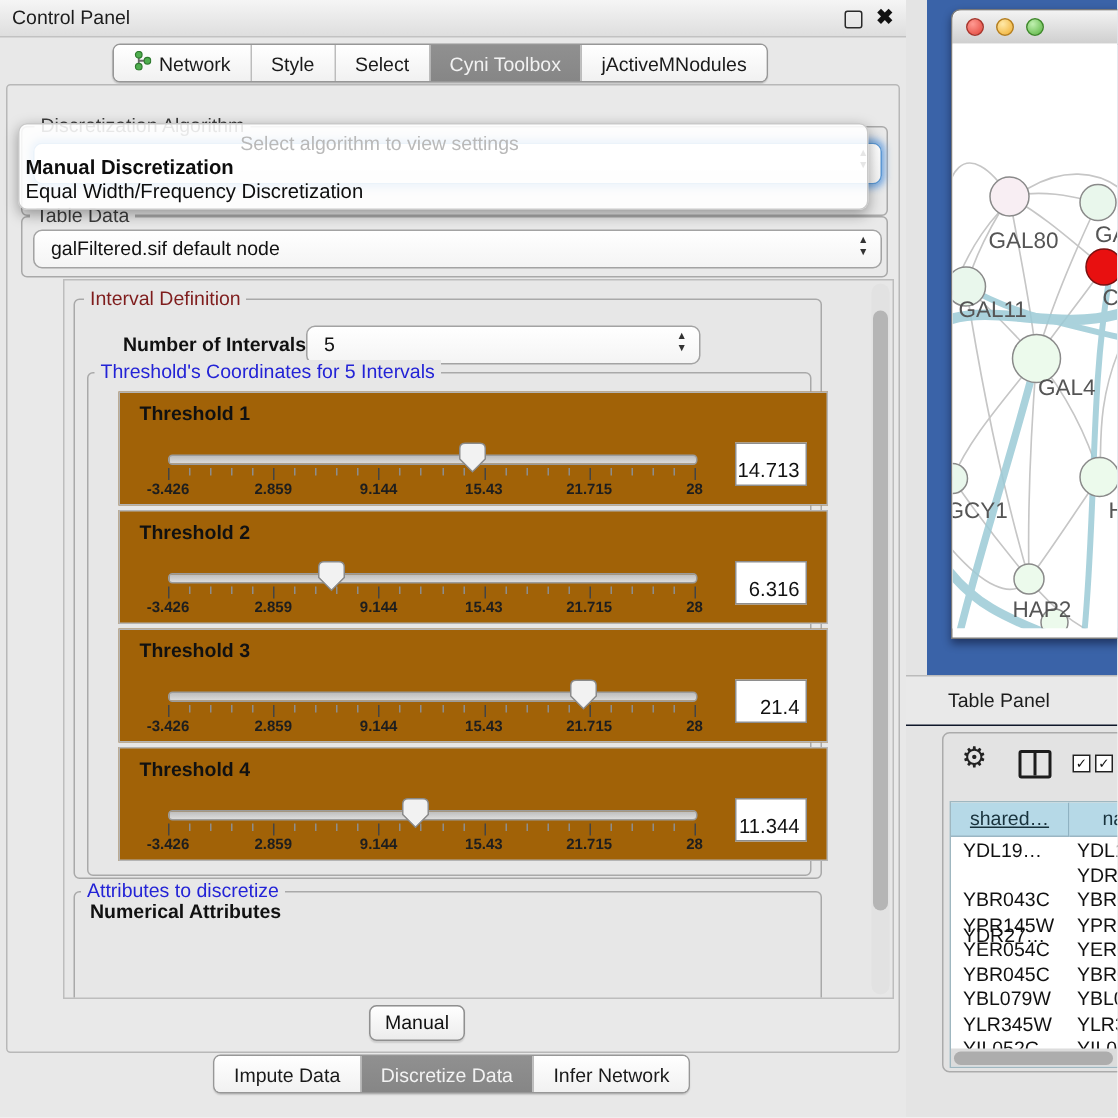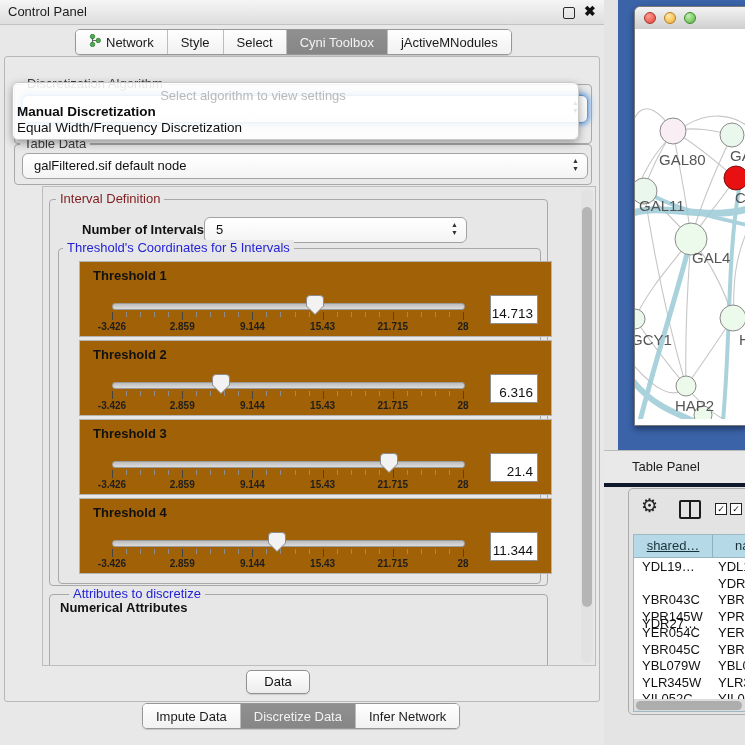--- a/index.html
+++ b/index.html
@@ -82,21 +82,21 @@
   .net-frame{left:634px;top:6px;width:111px;height:418px;background:#fff;
              border:1px solid #7a7a7a;border-radius:6px 0 0 0;box-shadow:0 3px 6px rgba(0,0,20,.45);}
   .net-titlebar{position:absolute;left:0;top:0;width:111px;height:22px;
              background:linear-gradient(#f3f3f3,#cfcfcf);border-bottom:1px solid #9a9a9a;border-radius:6px 0 0 0;}
   .tl{position:absolute;top:5px;width:12px;height:12px;border-radius:50%;cursor:pointer;box-sizing:border-box;}
   .tl.red{left:9px;background:radial-gradient(circle at 35% 30%,#ff9a92,#e2443a);border:1px solid #a8352c;}
   .tl.yellow{left:29px;background:radial-gradient(circle at 35% 30%,#ffe9a8,#f0ad2e);border:1px solid #b67f1e;}
   .tl.green{left:49px;background:radial-gradient(circle at 35% 30%,#c0f0b0,#57b33e);border:1px solid #3f8a2b;}
   .net-canvas{position:absolute;left:0;top:22px;width:110px;height:390px;background:#fff;overflow:hidden;}
 
-  .tp-header{left:604px;top:450px;width:141px;height:32px;background:#e9e9e9;border-top:1px solid #bbb;border-bottom:4px solid #0f172a;}
+  .tp-header{left:604px;top:450px;width:141px;height:32px;background:#e9e9e9;border-top:1px solid #bbb;border-bottom:1px solid #0f172a;}
   .tp-title{left:28px;top:8px;font-size:13px;color:#1c1c1c;}
   .tp-win{left:628px;top:488px;width:117px;height:225px;background:#e3e3e3;
           border:1px solid #ababab;border-radius:5px 0 0 5px;}
   .gear{position:absolute;left:12px;top:7px;font-size:19px;color:#222;line-height:20px;cursor:pointer;}
   .split-icon{position:absolute;left:50px;top:11px;width:18px;height:15px;border:2px solid #1c1c1c;border-radius:2px;cursor:pointer;}
   .split-icon:after{content:"";position:absolute;left:8px;top:0;width:2px;height:15px;background:#1c1c1c;}
   .chk{position:absolute;top:14px;width:10px;height:10px;border:1.6px solid #222;background:#fff;
        font-size:9px;line-height:10px;text-align:center;color:#111;cursor:pointer;}
   .tbl{position:absolute;left:4px;top:45px;width:113px;height:176px;background:#fff;border:1px solid #9fb7c0;overflow:hidden;}
   .th-cell{position:absolute;top:0;height:22px;background:#b6d9e7;border-right:1px solid #8fb2c2;
@@ -342,30 +342,30 @@
                 <svg width="20" height="22" class="thr-thumb" style="left: 186.968px; top: 32px;">
                   <path d="M1.5,5 Q1.5,1.5 5,1.5 L15,1.5 Q18.5,1.5 18.5,5 L18.5,12 L10,20.5 L1.5,12 Z" fill="#f2f2f2" stroke="#8a8a8a"></path>
                 </svg>
                 <div class="thr-value">11.344</div>
               </div>
             </div>
         </div>
       </div>
 
       <div class="group" style="left:6px;top:407px;width:497px;height:80px;">
-        <div class="gtitle blue" style="left:4px;top:-9px;background:#e7e7e7;margin-left:15px;">Attributes to discretize</div>
+        <div class="gtitle blue" style="left:4px;top:-9px;background:#e7e7e7;">Attributes to discretize</div>
         <div class="abs" style="left:10px;top:5px;font-size:13px;font-weight:bold;color:#111;">Numerical Attributes</div>
       </div>
 
       <div class="vscroll">
         <div class="vthumb" style="top:18px;height:400px;"></div>
       </div>
     </div>
 
-    <div class="abs apply-btn">Data</div>
+    <div class="abs apply-btn">Manual</div>
 
     <div class="seg bottom-tabs">
       <div class="tab">
         <span>Impute Data</span>
       </div>
       <div class="tab sel">
         <span>Discretize Data</span>
       </div>
       <div class="tab">
         <span>Infer Network</span>

